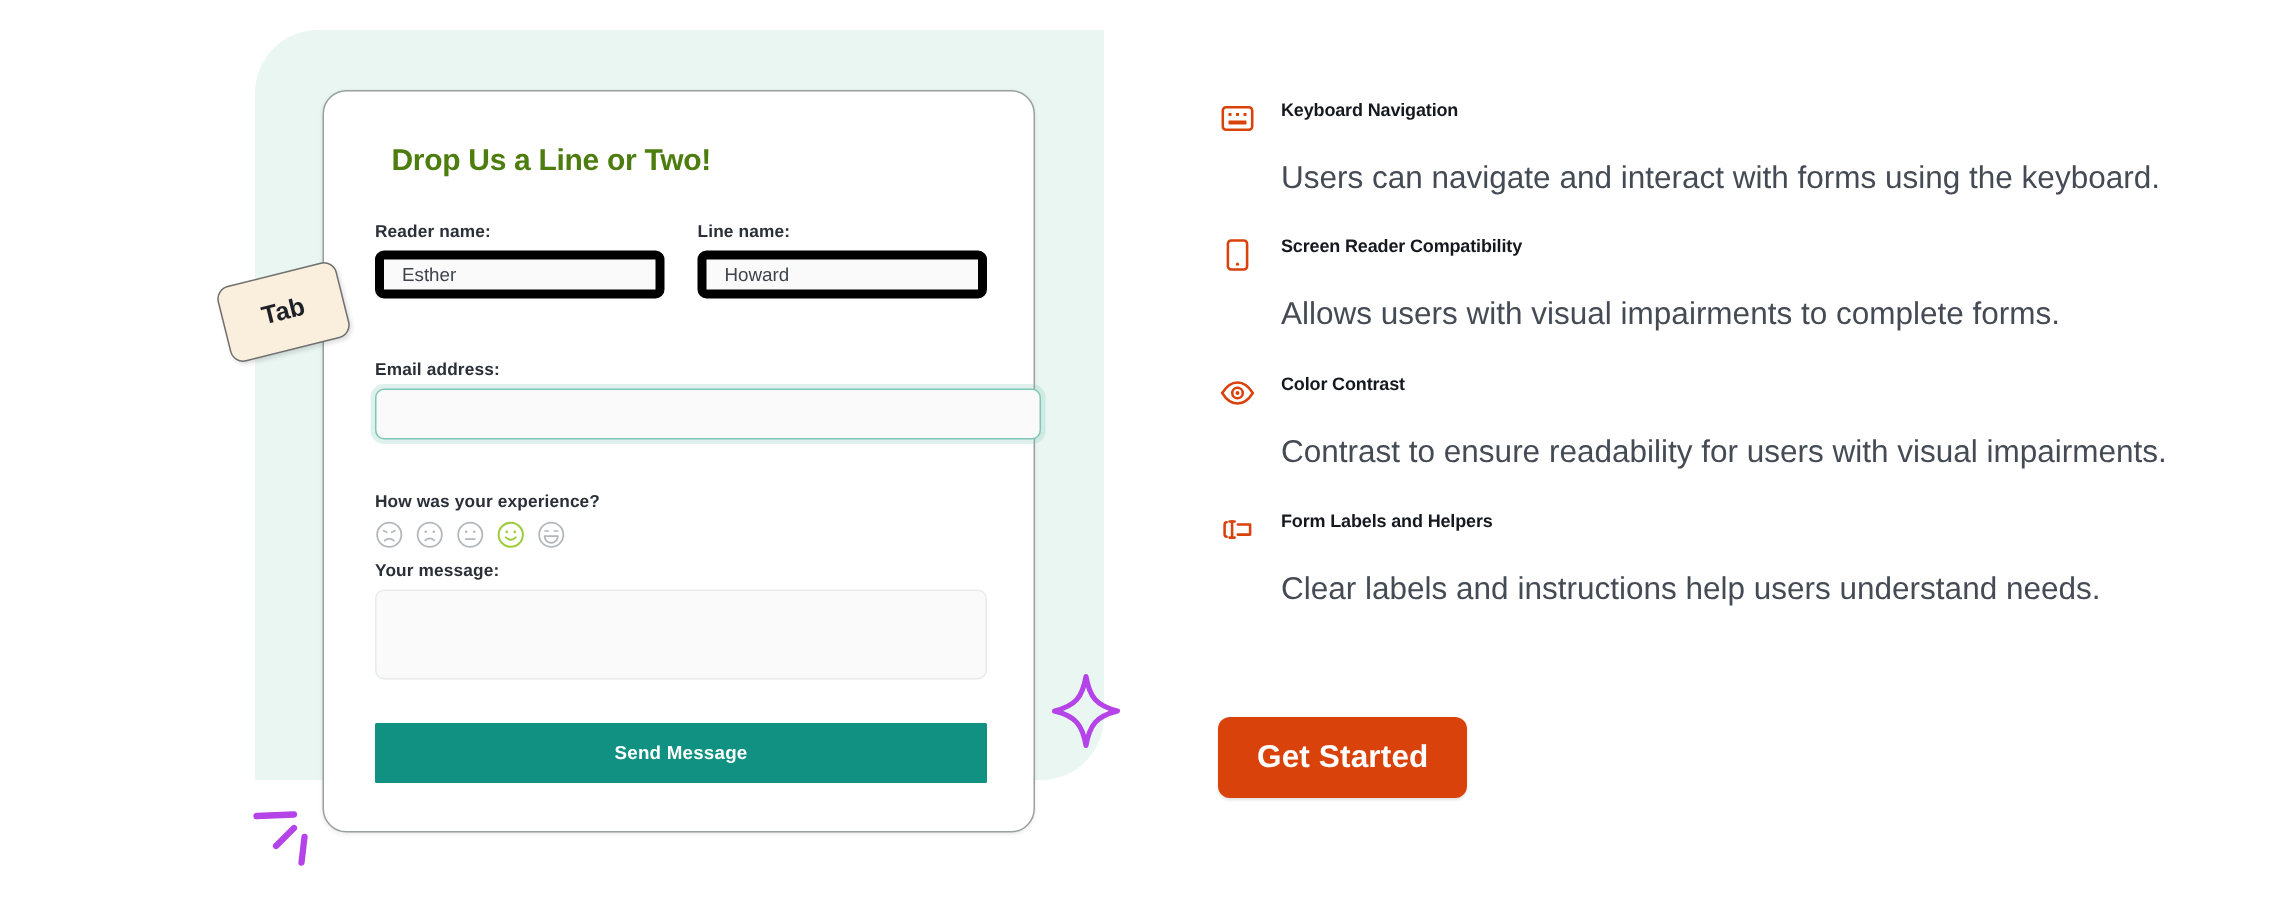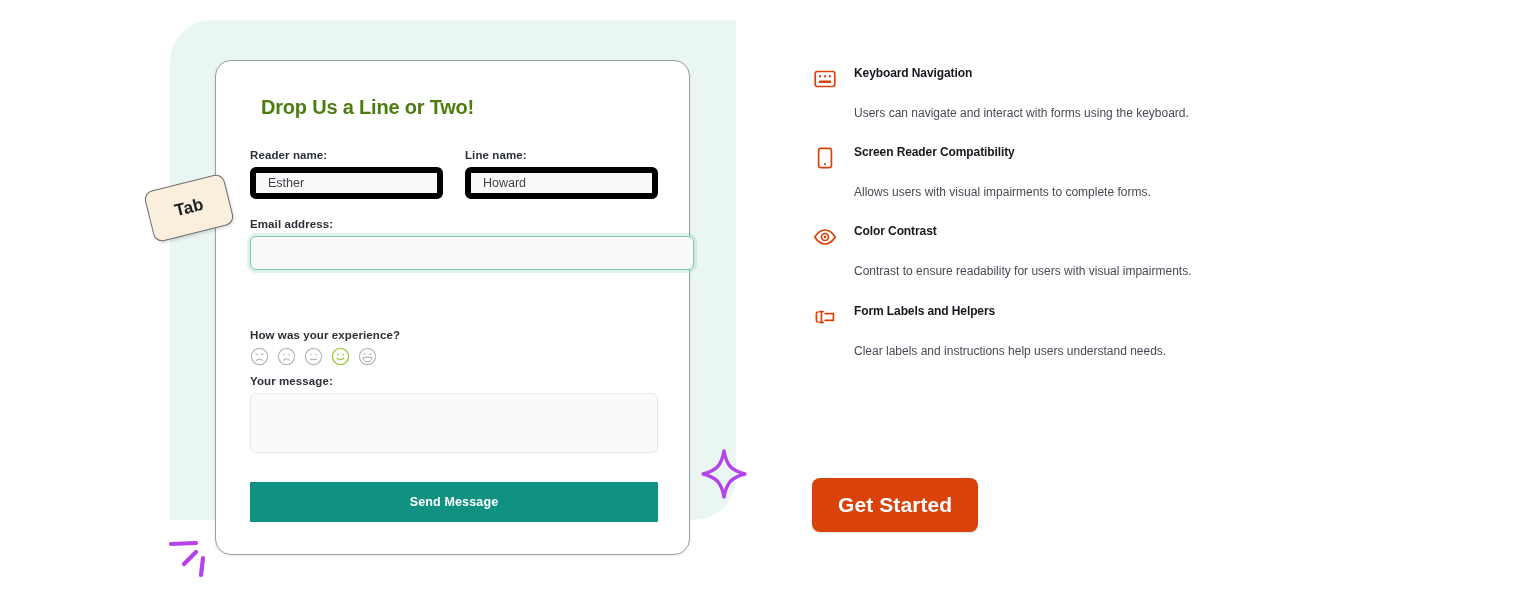--- a/index.html
+++ b/index.html
@@ -71,21 +71,21 @@
     font-family: "Liberation Sans", sans-serif;
     font-size: 12.5px;
     color: #3e434b;
     padding: 0 12px;
     outline: none;
   }
   .text-input::placeholder { color: #9ba1a9; }
 
   .field-email {
     position: absolute;
-    left: 34px; top: 157px;
+    left: 34px; top: 180px;
     width: 444px;
   }
   .email-input {
     width: 100%;
     height: 34px;
     background: #fafafa;
     border: 1.6px solid #7fc6b7;
     border-radius: 6px;
     outline: none;
     box-shadow: 0 0 0 3px rgba(127,198,183,0.25);
@@ -192,21 +192,21 @@
   .feature-title {
     font-size: 12px;
     font-weight: 700;
     color: #15181e;
     line-height: 1.3;
     letter-spacing: -0.1px;
   }
   .feature-desc {
     margin-left: 42px;
     margin-top: 14px;
-    font-size: 12px;
+    font-size: 21px;
     color: #454b55;
     line-height: 1.35;
   }
 
   .get-started {
     position: absolute;
     left: 812px; top: 478px;
     background: #d9420b;
     border: none;
     border-radius: 8px;

